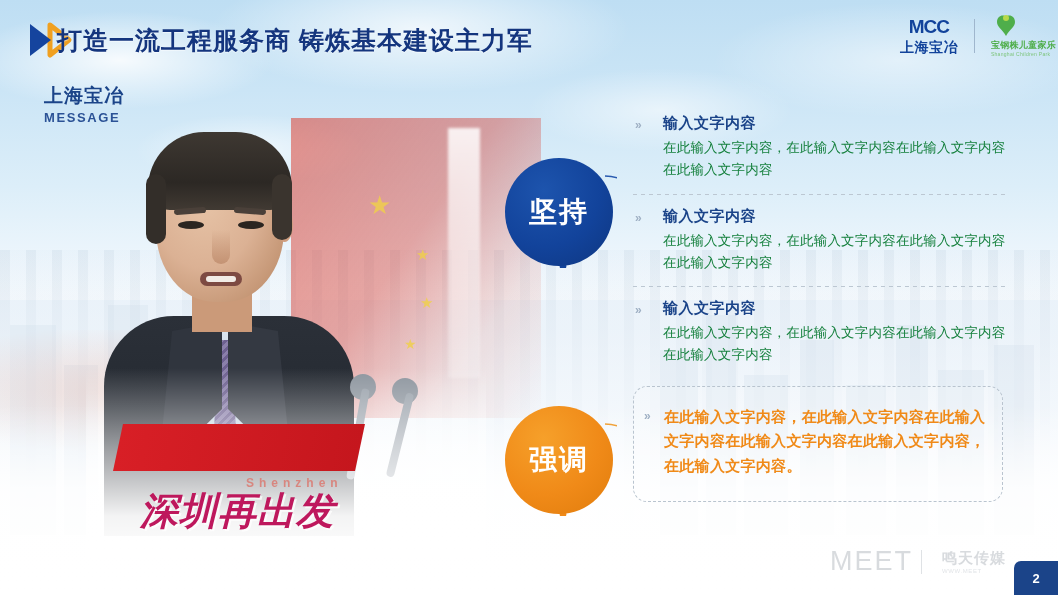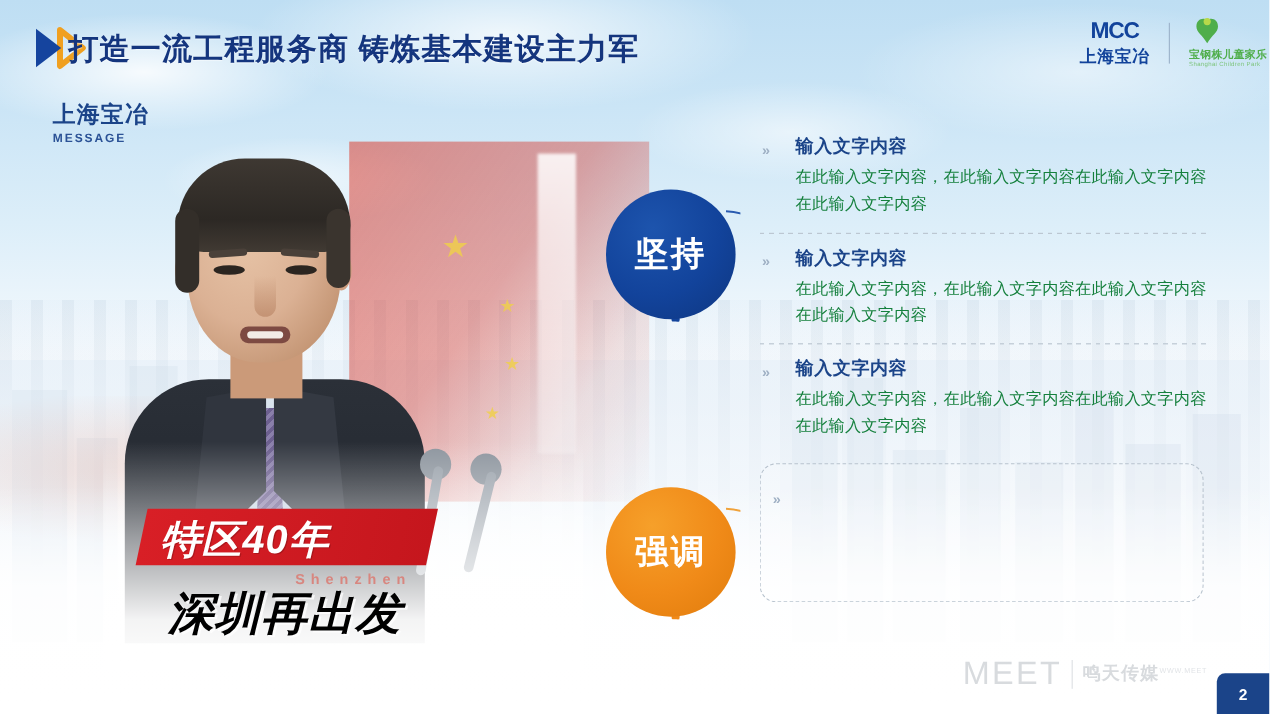--- a/index.html
+++ b/index.html
@@ -50,21 +50,21 @@
     position:absolute;left:57px;top:24px;
     font-size:25px;font-weight:bold;color:#14357e;letter-spacing:1px;
     white-space:nowrap;text-shadow:0 1px 1px rgba(255,255,255,.6);
   }
   .sect-cn{
     position:absolute;left:44px;top:83px;
     font-size:19px;font-weight:bold;color:#1b4489;letter-spacing:1px;
   }
   .sect-en{
     position:absolute;left:44px;top:110px;
-    font-size:10px;font-weight:bold;color:#2b5296;letter-spacing:1.6px;
+    font-size:13px;font-weight:bold;color:#2b5296;letter-spacing:1.6px;
   }
 
   
   .logo-wrap{position:absolute;right:2px;top:14px;display:flex;align-items:center;gap:16px;}
   .logo-mcc{display:flex;flex-direction:column;align-items:center;line-height:1;}
   .logo-mcc .mcc{font-size:19px;font-weight:bold;color:#12439b;letter-spacing:-1px;}
   .logo-mcc .cn{font-size:14px;font-weight:bold;color:#12439b;margin-top:4px;letter-spacing:.5px;}
   .logo-div{width:1px;height:34px;background:#9fb6cd;}
   .logo-green{display:flex;flex-direction:column;align-items:flex-start;line-height:1;}
   .logo-green .cn{font-size:9px;font-weight:bold;color:#4fae4b;letter-spacing:.3px;margin-top:3px;}
@@ -152,21 +152,21 @@
     position:absolute;left:16px;top:4px;width:250px;
     font-size:33px;font-weight:bold;color:#fff;font-style:italic;letter-spacing:1px;
     text-shadow:1px 1px 0 rgba(0,0,0,.18);
   }
   .banner-en{
     position:absolute;left:128px;top:52px;
     font-size:12px;font-weight:bold;color:#d8867f;letter-spacing:5px;
   }
   .banner-t2{
     position:absolute;left:22px;top:62px;
-    font-size:38px;font-weight:bold;font-style:italic;color:#000000;letter-spacing:1px;
+    font-size:38px;font-weight:bold;font-style:italic;color:#be185d;letter-spacing:1px;
     text-shadow:2px 2px 0 rgba(255,255,255,.75);
   }
 
   
   .badge{position:absolute;width:112px;height:112px;}
   .badge .ring{position:absolute;left:0;top:0;}
   .badge .circ{
     position:absolute;left:0;top:2px;width:108px;height:108px;border-radius:50%;
     display:flex;align-items:center;justify-content:center;
     font-size:28px;font-weight:bold;color:#fff;letter-spacing:2px;
@@ -201,21 +201,21 @@
   .callout-text{
     font-size:15px;font-weight:bold;color:#f08a18;line-height:1.62;letter-spacing:.3px;
   }
 
   
   .wm{
     position:absolute;right:52px;bottom:18px;display:flex;align-items:center;gap:8px;opacity:.55;
   }
   .wm-meet{font-size:27px;color:#b9bec4;letter-spacing:2px;font-weight:400;}
   .wm-bar{width:1px;height:24px;background:#c6cbd1;}
-  .wm-cn{display:flex;flex-direction:row;line-height:1;}
+  .wm-cn{display:flex;flex-direction:column;line-height:1;margin-left:12px;}
   .wm-cn .c{font-size:15px;font-weight:bold;color:#b9bec4;letter-spacing:1px;}
   .wm-cn .u{font-size:6px;color:#c8cdd3;letter-spacing:.6px;margin-top:3px;}
   .pagebox{
     position:absolute;right:0;bottom:0;width:44px;height:34px;
     background:#1b4489;border-radius:7px 0 0 0;
     display:flex;align-items:center;justify-content:center;
     color:#fff;font-size:13px;font-weight:bold;
   }
 </style>
 </head>
@@ -301,21 +301,20 @@
       <div class="mic1h"></div>
       <div class="mic1"></div>
       <div class="mic2h"></div>
       <div class="mic2"></div>
     </div>
     <div class="portrait-fade"></div>
   </div>
 
   <div class="banner">
     <div class="banner-red"></div>
-    <div class="banner-t1">特区40年</div>
     <div class="banner-en">Shenzhen</div>
     <div class="banner-t2">深圳再出发</div>
   </div>
 
   <div class="badge badge-emph">
     <svg class="ring" width="112" height="112" viewBox="0 0 112 112">
       <path d="M100 20 A54 54 0 1 1 58 110" fill="none" stroke="#f0a23a" stroke-width="1.6"></path>
       <circle cx="58" cy="110" r="3.4" fill="#f08a18"></circle>
     </svg>
     <div class="circ">强调</div>
@@ -348,20 +347,21 @@
     <div class="item">
       <span class="chev">»</span>
       <div class="item-h">输入文字内容</div>
       <div class="item-b">在此输入文字内容，在此输入文字内容在此输入文字内容在此输入文字内容</div>
     </div>
   </div>
 
   <div class="callout">
     <div class="callout-inner">
       <span class="chev">»</span>
+      <div class="callout-text">在此输入文字内容，在此输入文字内容在此输入文字内容在此输入文字内容在此输入文字内容，在此输入文字内容。</div>
     </div>
   </div>
 
   <div class="wm">
     <div class="wm-meet">MEET</div>
     <div class="wm-bar"></div>
     <div class="wm-cn">
       <div class="c">鸣天传媒</div>
       <div class="u">WWW.MEET</div>
     </div>

